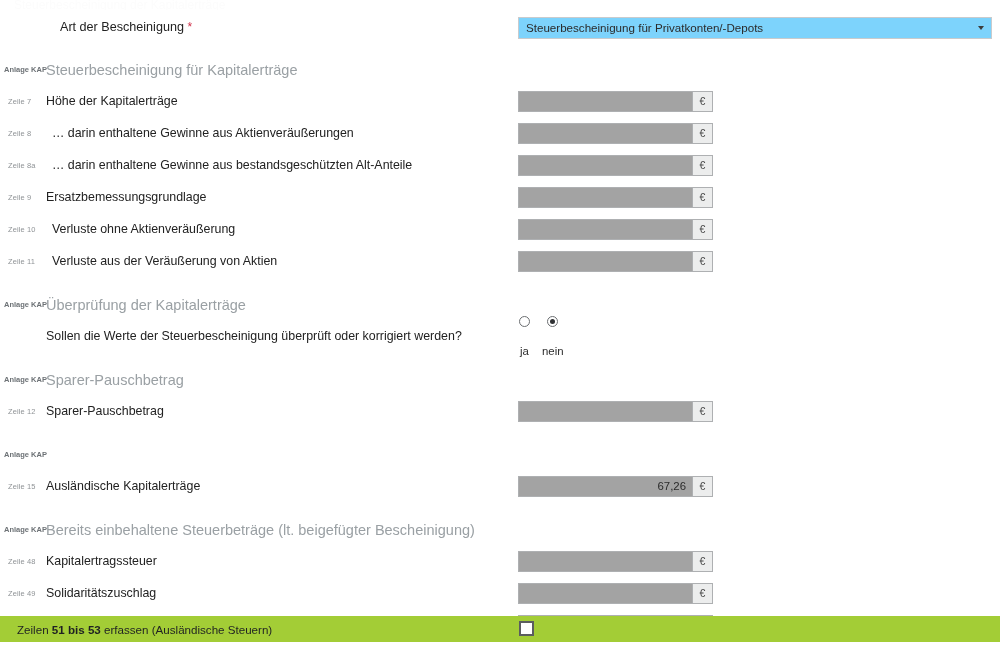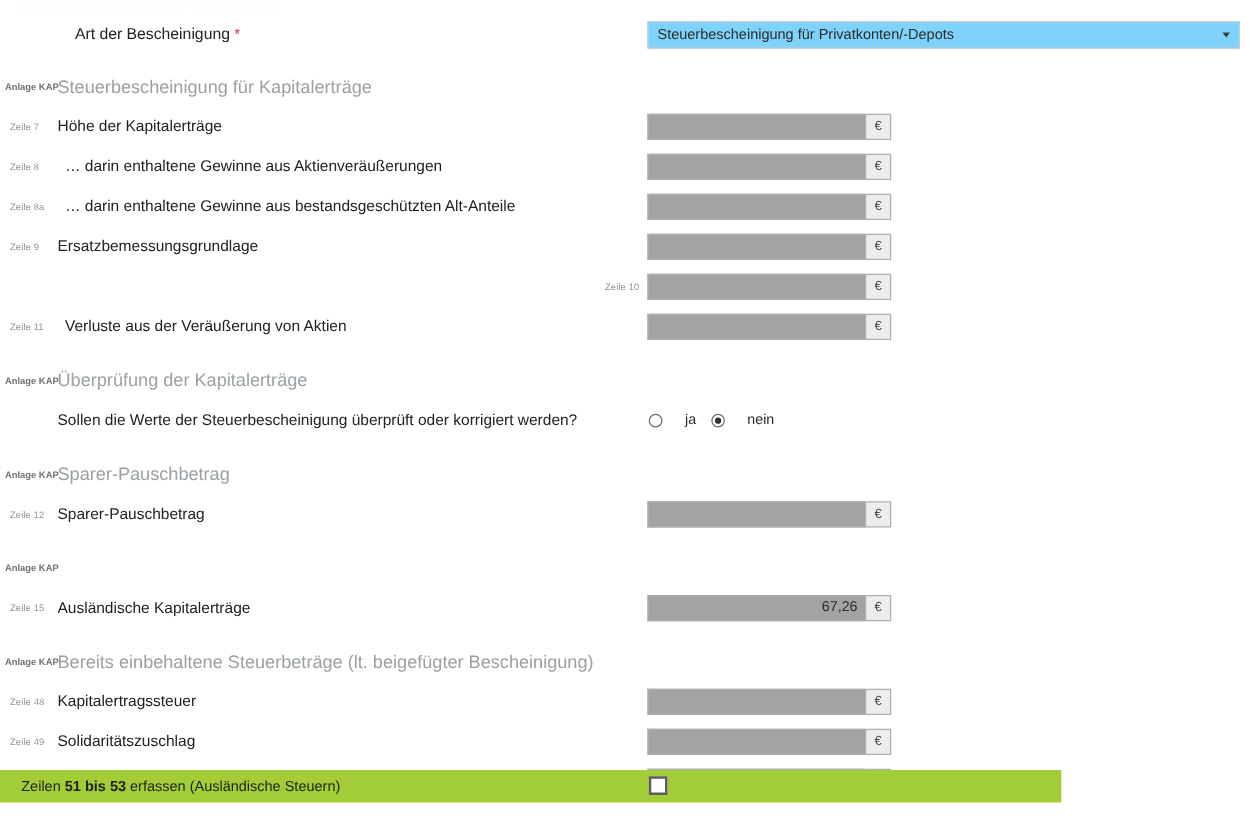--- a/index.html
+++ b/index.html
@@ -170,20 +170,21 @@
     display: flex;
     align-items: center;
     gap: 4px;
     height: 20px;
   }
   .radio-item {
     display: flex;
     align-items: center;
     gap: 18px;
     margin-right: 8px;
+    flex-direction: column;
   }
   .radio-dot {
     width: 11px;
     height: 11px;
     border-radius: 50%;
     border: 1px solid #6b6e71;
     background: #ffffff;
     box-sizing: border-box;
     position: relative;
     flex: 0 0 11px;
@@ -201,21 +202,21 @@
   .radio-label {
     font-size: 11.4px;
     color: #2b2b2b;
   }
 
   
   .green-bar {
     position: absolute;
     left: 0;
     top: 616px;
-    width: 849px;
+    width: 1000px;
     height: 26px;
     background: #a3cd36;
     display: flex;
     align-items: center;
   }
   .green-bar .bar-text {
     padding-left: 17px;
     font-size: 11.6px;
     color: #1f2123;
     white-space: nowrap;
@@ -287,21 +288,21 @@
         </div>
       </div>
       <div class="row" style="height: 32px;">
         <div class="zeile">Zeile 9</div>
         <div class="label-cell">Ersatzbemessungsgrundlage</div>
         <div class="input-zone">
           <input class="money-input" type="text" placeholder="" style="">
           <div class="currency-box">€</div>
         </div>
       </div>
-      <div class="row" style="height: 32px; justify-content: flex-end;">
+      <div class="row" style="height: 32px;">
         <div class="zeile">Zeile 10</div>
         <div class="label-cell indent">Verluste ohne Aktienveräußerung</div>
         <div class="input-zone">
           <input class="money-input" type="text" placeholder="" style="">
           <div class="currency-box">€</div>
         </div>
       </div>
       <div class="row" style="height: 32px;">
         <div class="zeile">Zeile 11</div>
         <div class="label-cell indent">Verluste aus der Veräußerung von Aktien</div>

